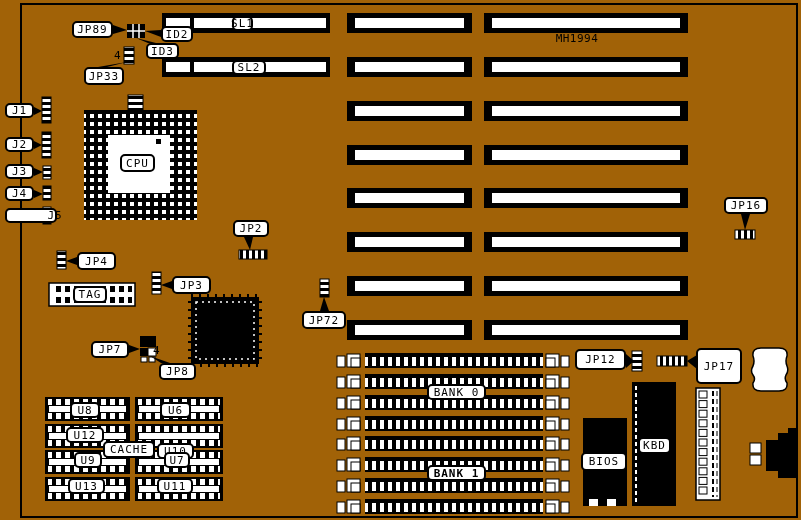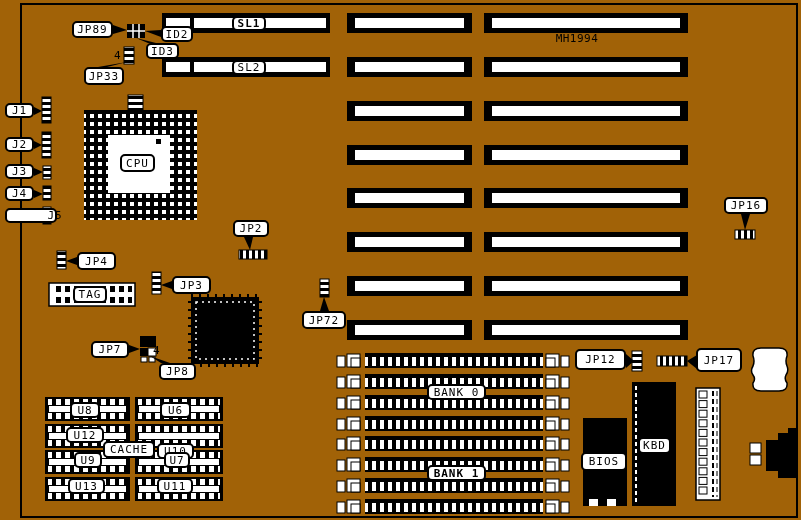--- a/index.html
+++ b/index.html
@@ -401,21 +401,21 @@
   <div id="labels">
       <div class="lbl" style="left: 72px; top: 21px; width: 41px; height: 17px;">JP89</div>
       <div class="lbl" style="left: 161px; top: 26px; width: 32px; height: 16px;">ID2</div>
       <div class="lbl" style="left: 146px; top: 43px; width: 33px; height: 16px;">ID3</div>
       <div class="lbl" style="left: 84px; top: 67px; width: 40px; height: 18px;">JP33</div>
       <div class="lbl" style="left: 5px; top: 103px; width: 29px; height: 15px;">J1</div>
       <div class="lbl" style="left: 5px; top: 137px; width: 29px; height: 15px;">J2</div>
       <div class="lbl" style="left: 5px; top: 164px; width: 29px; height: 15px;">J3</div>
       <div class="lbl" style="left: 5px; top: 186px; width: 29px; height: 15px;">J4</div>
       <div class="lbl" style="left: 5px; top: 208px; width: 29px; height: 15px; padding-left: 48px;">J5</div>
-      <div class="lbl" style="left: 232px; top: 16px; width: 34px; height: 15px; font-weight: bold;">SL1</div>
+      <div class="lbl" style="left: 232px; top: 16px; width: 21px; height: 15px;">SL1</div>
       <div class="lbl" style="left: 232px; top: 60px; width: 34px; height: 15px;">SL2</div>
       <div class="lbl" style="left: 120px; top: 154px; width: 35px; height: 18px;">CPU</div>
       <div class="lbl" style="left: 233px; top: 220px; width: 36px; height: 17px;">JP2</div>
       <div class="lbl" style="left: 77px; top: 252px; width: 39px; height: 18px;">JP4</div>
       <div class="lbl" style="left: 73px; top: 286px; width: 34px; height: 17px;">TAG</div>
       <div class="lbl" style="left: 172px; top: 276px; width: 39px; height: 18px;">JP3</div>
       <div class="lbl" style="left: 302px; top: 311px; width: 44px; height: 18px;">JP72</div>
       <div class="lbl" style="left: 724px; top: 197px; width: 44px; height: 17px;">JP16</div>
       <div class="lbl" style="left: 91px; top: 341px; width: 38px; height: 17px;">JP7</div>
       <div class="lbl" style="left: 159px; top: 363px; width: 37px; height: 17px;">JP8</div>
@@ -424,20 +424,20 @@
       <div class="lbl" style="left: 66px; top: 427px; width: 38px; height: 16px;">U12</div>
       <div class="lbl" style="left: 157px; top: 443px; width: 37px; height: 16px;">U10</div>
       <div class="lbl" style="left: 74px; top: 452px; width: 28px; height: 16px;">U9</div>
       <div class="lbl" style="left: 164px; top: 452px; width: 26px; height: 16px;">U7</div>
       <div class="lbl" style="left: 68px; top: 478px; width: 37px; height: 16px;">U13</div>
       <div class="lbl" style="left: 157px; top: 478px; width: 36px; height: 16px;">U11</div>
       <div class="lbl" style="left: 103px; top: 441px; width: 52px; height: 17px;">CACHE</div>
       <div class="lbl" style="left: 427px; top: 384px; width: 59px; height: 16px;">BANK 0</div>
       <div class="lbl" style="left: 427px; top: 465px; width: 59px; height: 16px; font-weight: bold;">BANK 1</div>
       <div class="lbl" style="left: 575px; top: 349px; width: 51px; height: 21px;">JP12</div>
-      <div class="lbl" style="left: 696px; top: 348px; width: 46px; height: 24px;">JP17</div>
+      <div class="lbl" style="left: 696px; top: 348px; width: 46px; height: 36px;">JP17</div>
       <div class="lbl" style="left: 581px; top: 452px; width: 46px; height: 19px;">BIOS</div>
       <div class="lbl" style="left: 638px; top: 437px; width: 33px; height: 17px;">KBD</div>
       <div class="txt" style="left: 549px; top: 32px; width: 56px; height: 13px;">MH1994</div>
       <div class="txt" style="left: 113px; top: 49px; width: 9px; height: 12px;">4</div>
       <div class="txt" style="left: 152px; top: 344px; width: 9px; height: 12px;">4</div>
     </div>
 </div>
 
 </body></html>

